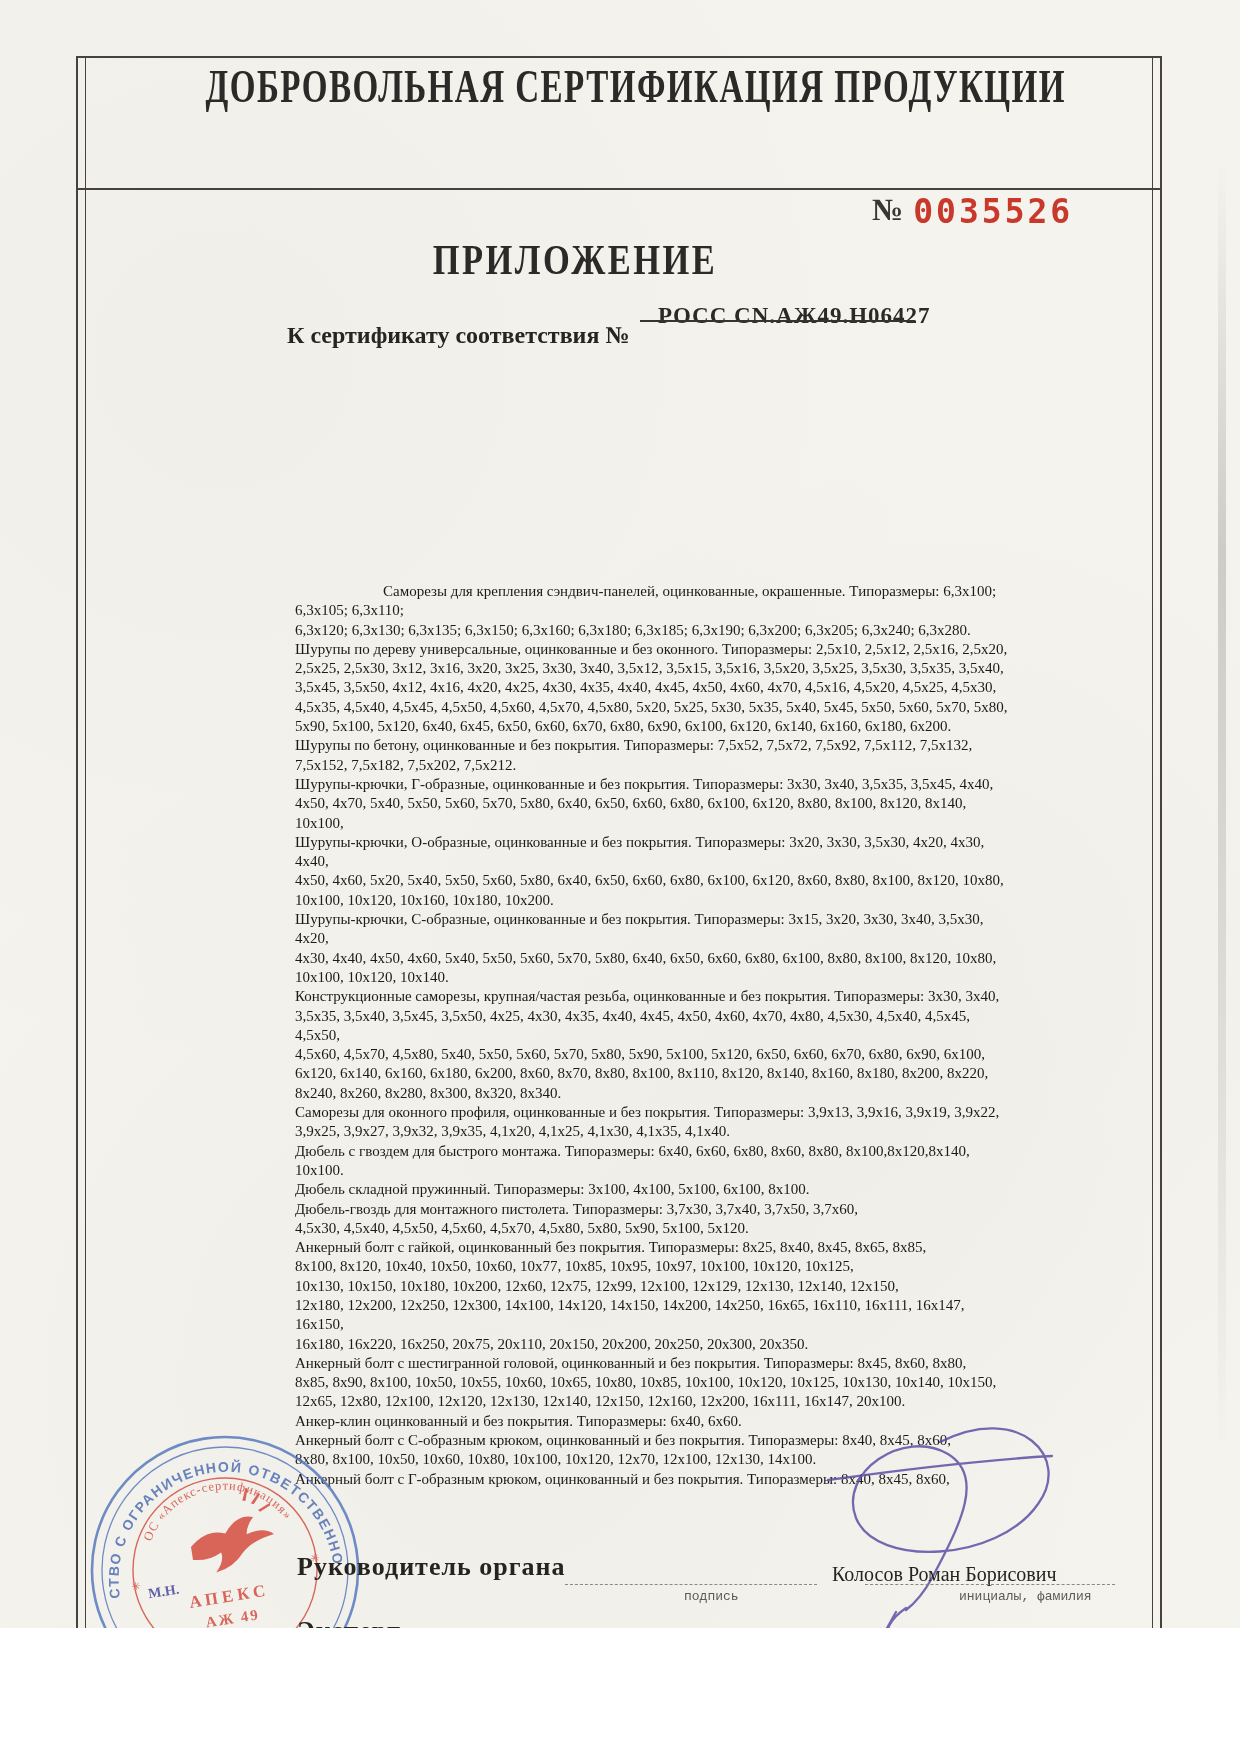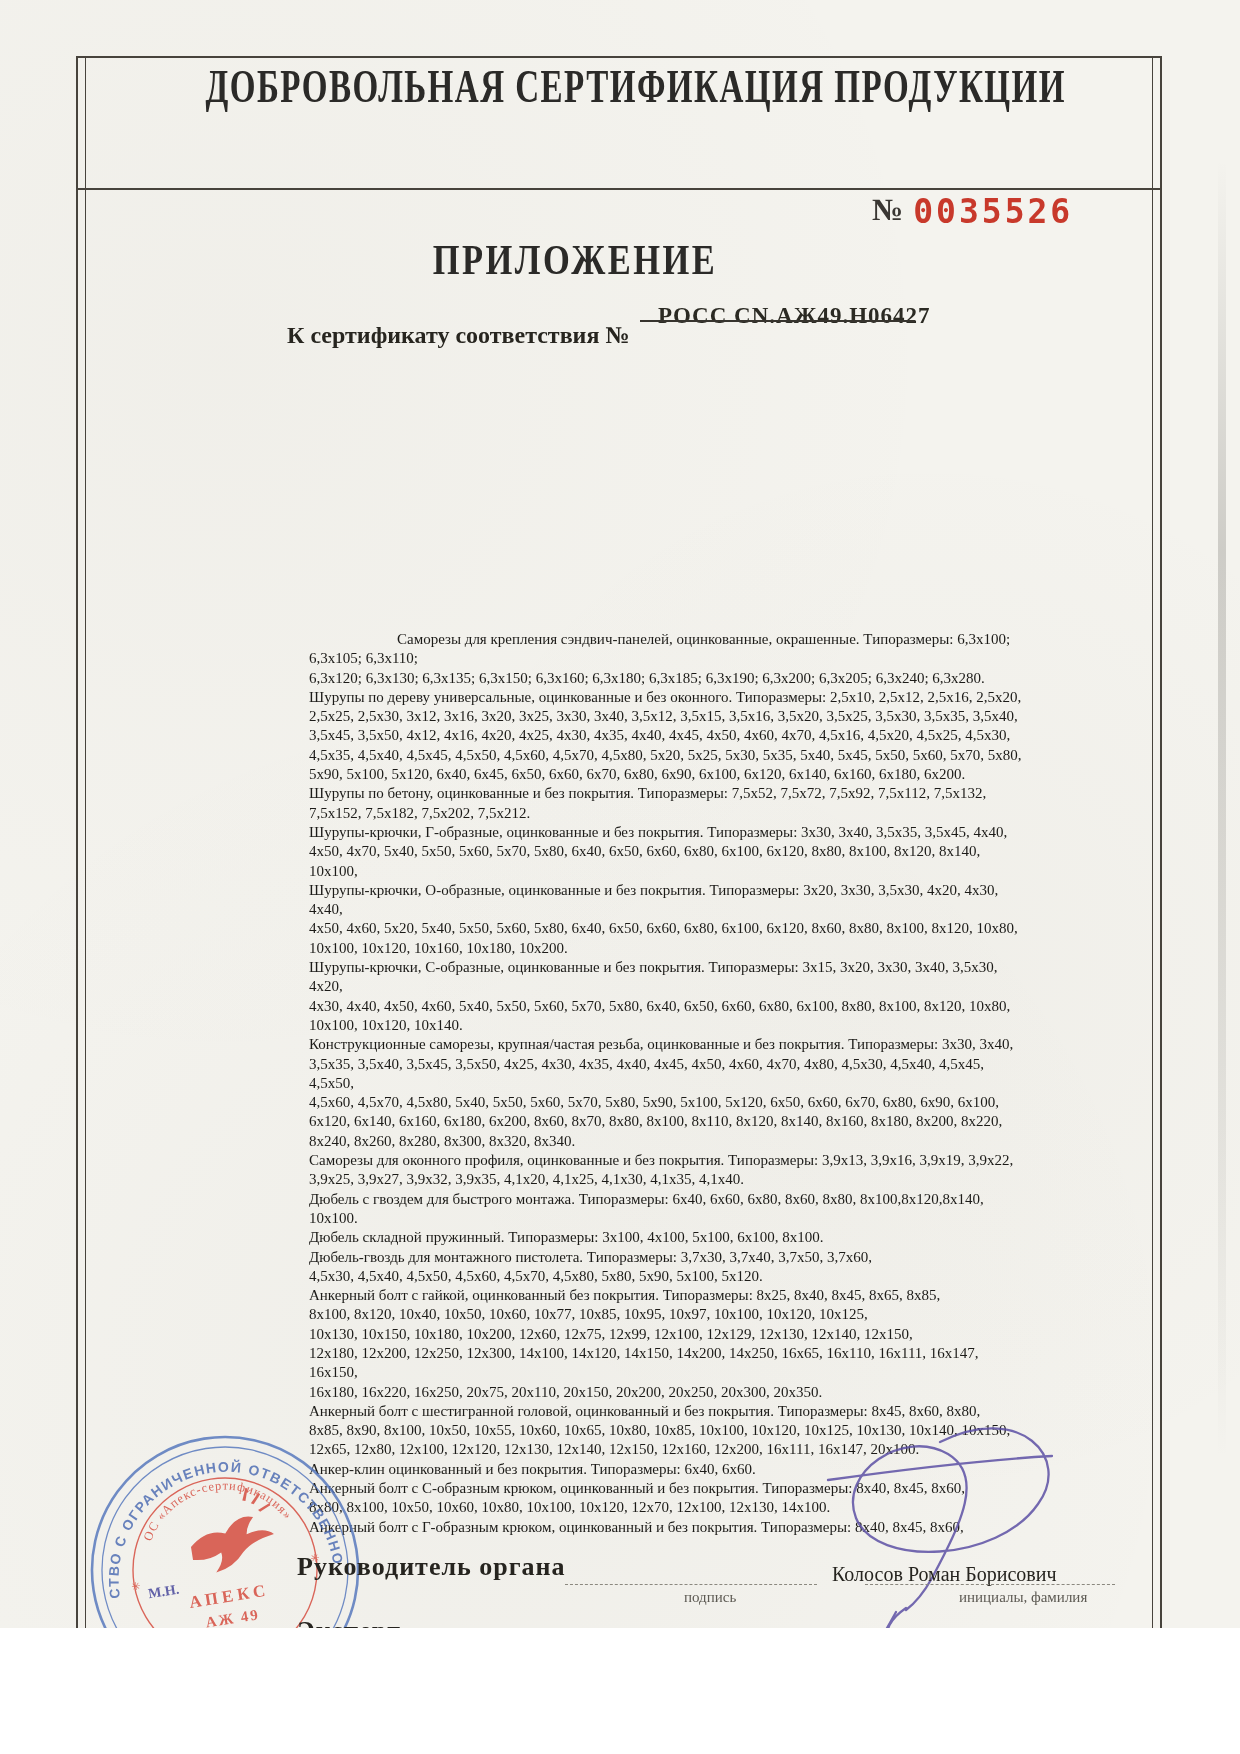--- a/index.html
+++ b/index.html
@@ -33,28 +33,28 @@
   }
   .appendix-title{
     position:absolute;left:55px;top:236px;width:1040px;text-align:center;
     font-size:42px;font-weight:bold;letter-spacing:3px;color:#2b2a28;
     transform:scaleX(.82);transform-origin:50% 50%;white-space:nowrap;
   }
   .cert-line-label{position:absolute;left:287px;top:298px;font-size:24px;font-weight:bold;color:#27251f;white-space:nowrap;margin-top:24px;}
   .cert-number{position:absolute;left:658px;top:303px;font-size:23px;font-weight:bold;letter-spacing:1px;color:#2b2a23;white-space:nowrap;}
   .cert-strike{position:absolute;left:640px;top:320px;width:275px;border-top:2px solid #37342e;}
   
-  .body-block{position:absolute;left:309px;top:582px;width:742px;font-size:15px;line-height:19.3px;color:#1c1b18;margin-top:48px;}
+  .body-block{position:absolute;left:295px;top:582px;width:742px;font-size:15px;line-height:19.3px;color:#1c1b18;}
   .bline{white-space:nowrap;overflow:visible;}
   .bline.indent{text-indent:88px;}
   
   .sig-role{position:absolute;font-size:26px;font-weight:bold;color:#26241f;white-space:nowrap;letter-spacing:1px;}
   .sig-name{position:absolute;font-size:20px;color:#26241f;white-space:nowrap;margin-top:28px;}
   .sig-rule{position:absolute;border-top:1.5px dashed #8b887f;height:0;}
-  .sig-caption{position:absolute;font-family:Liberation Serif, serif;font-size:15px;color:#5d5a53;white-space:nowrap;padding-left:24px;}
+  .sig-caption{position:absolute;font-family:Liberation Mono, monospace;font-size:13px;color:#5d5a53;white-space:nowrap;padding-left:24px;}
   
   .footer-imprint{
     position:absolute;left:0;top:1700px;width:1240px;text-align:right;
     font-family:"Liberation Sans", sans-serif;font-size:11px;color:#8b8880;letter-spacing:.5px;
   }
   .scan-shadow{position:absolute;right:14px;top:160px;width:8px;height:1300px;
     background:linear-gradient(to bottom, transparent, rgba(90,88,82,.25) 30%, rgba(90,88,82,.12) 70%, transparent);}
 </style>
 </head>
 <body>

